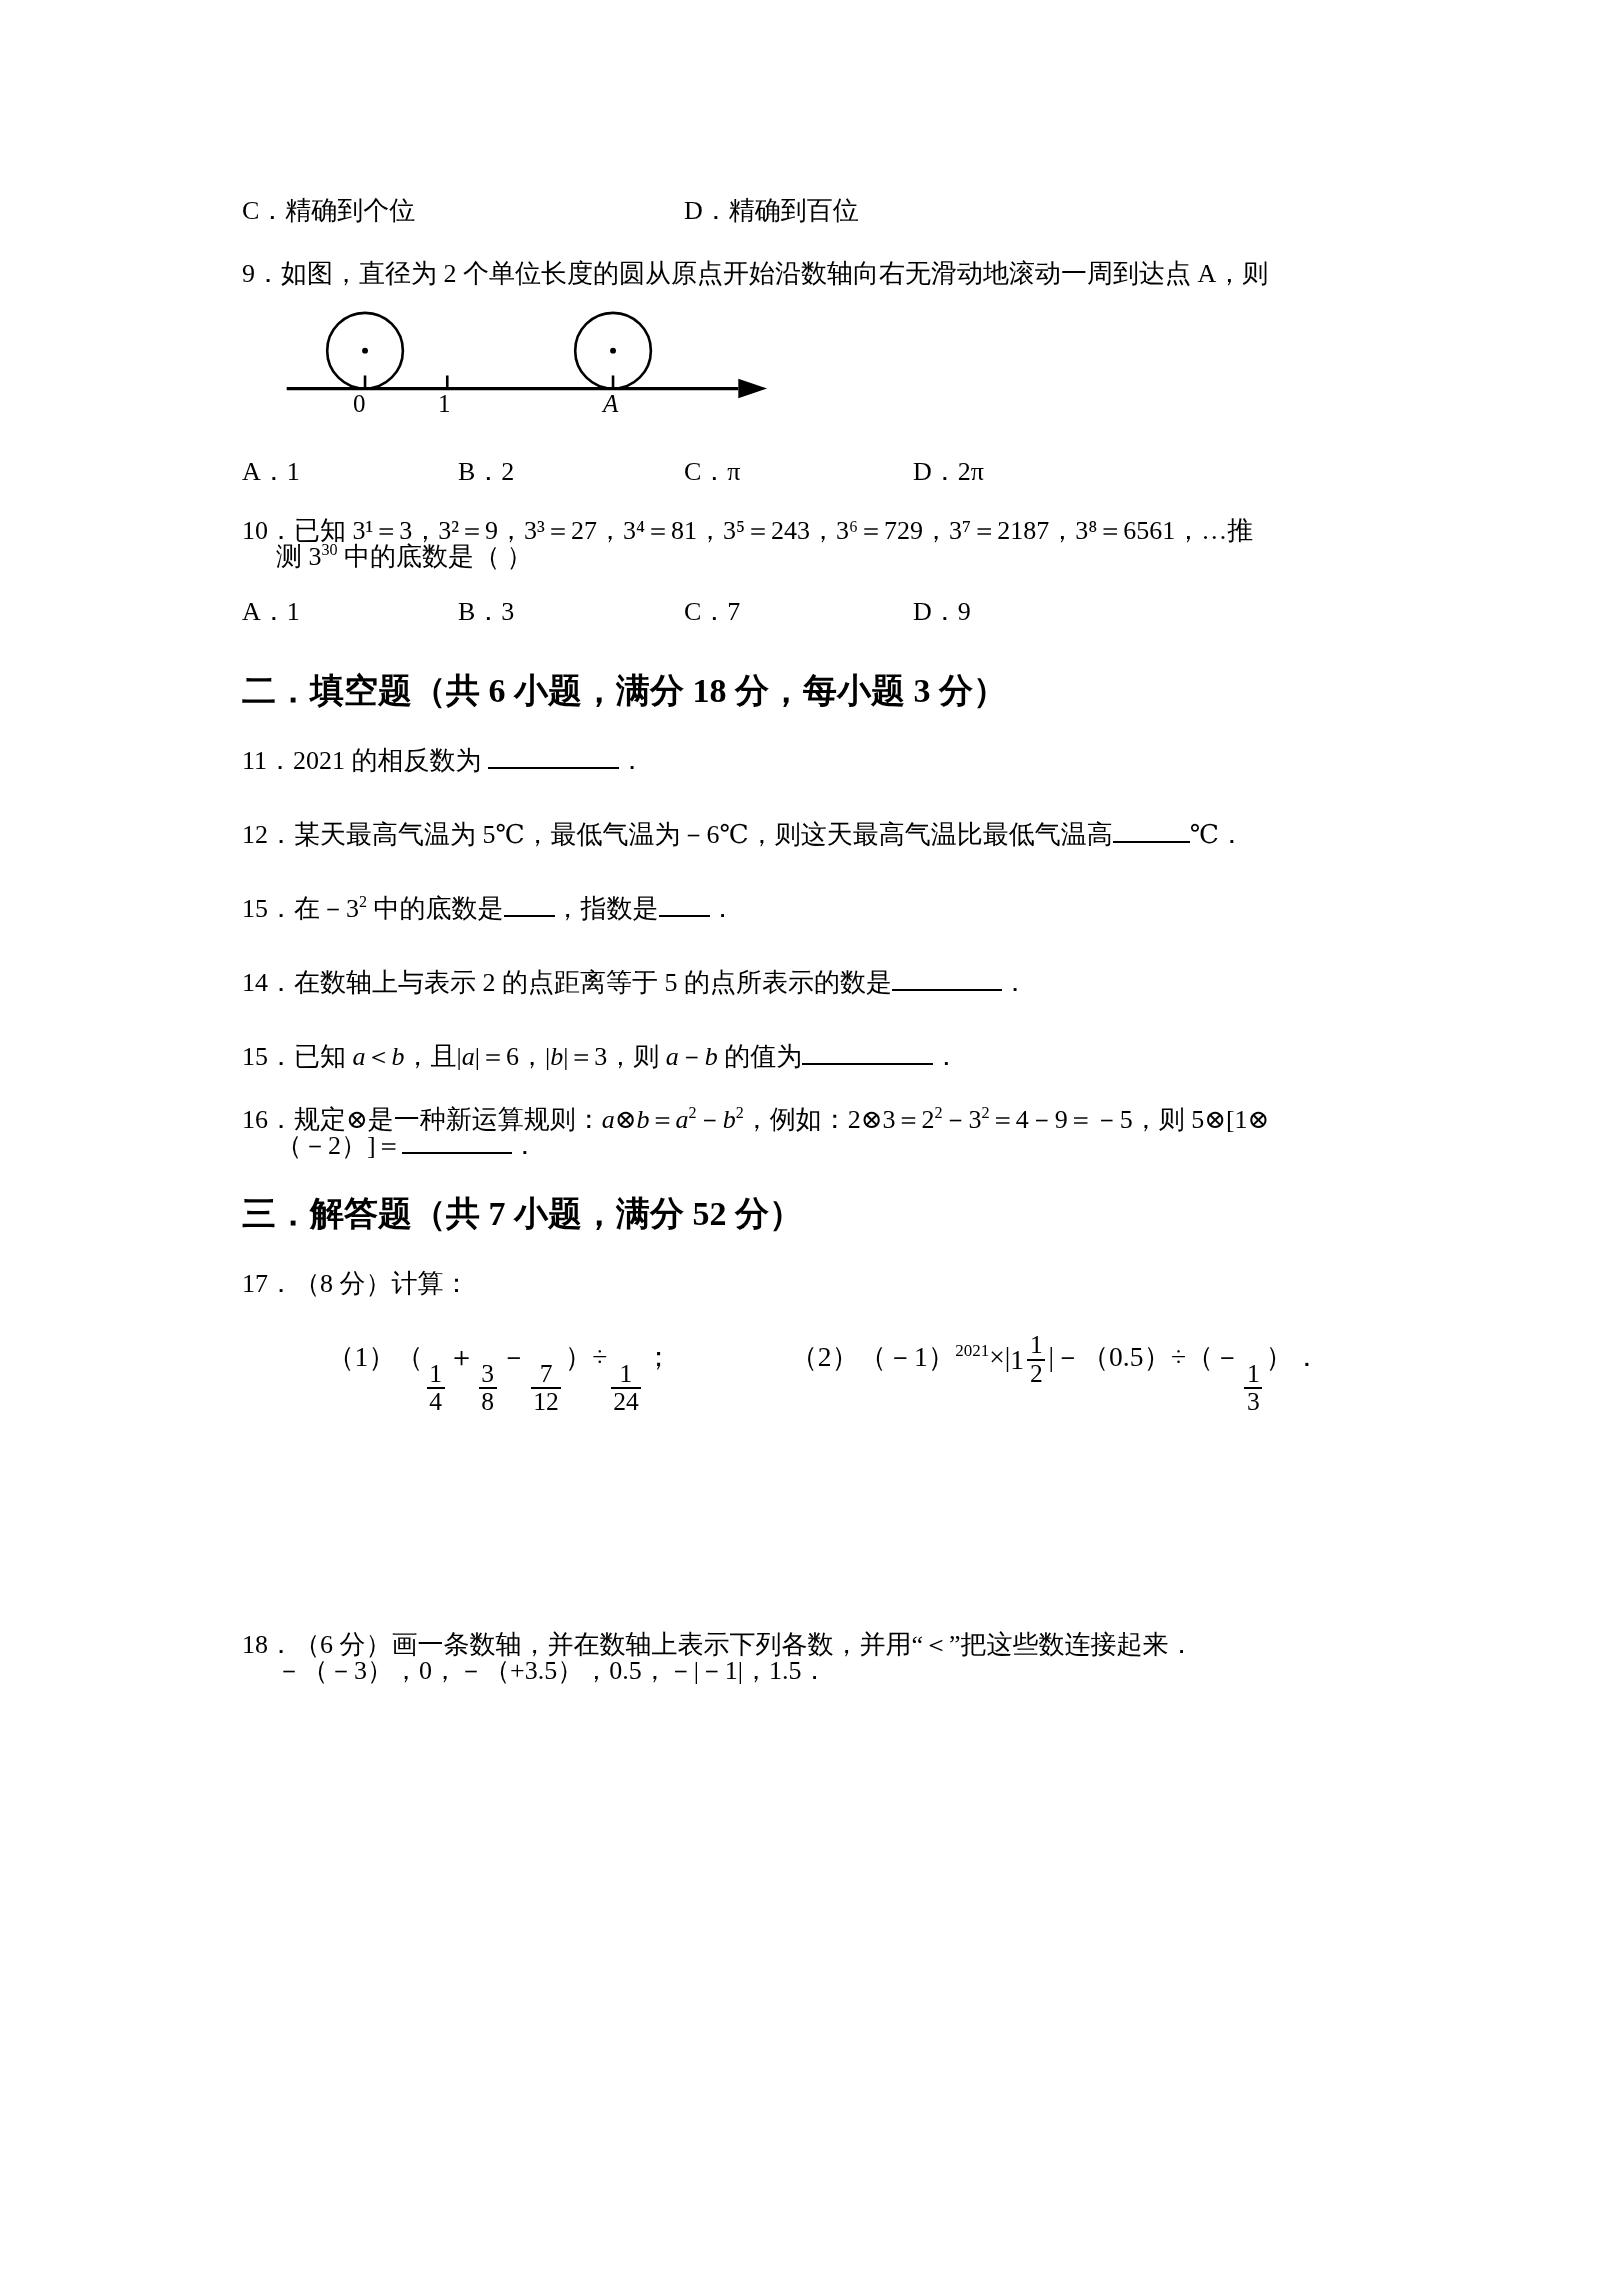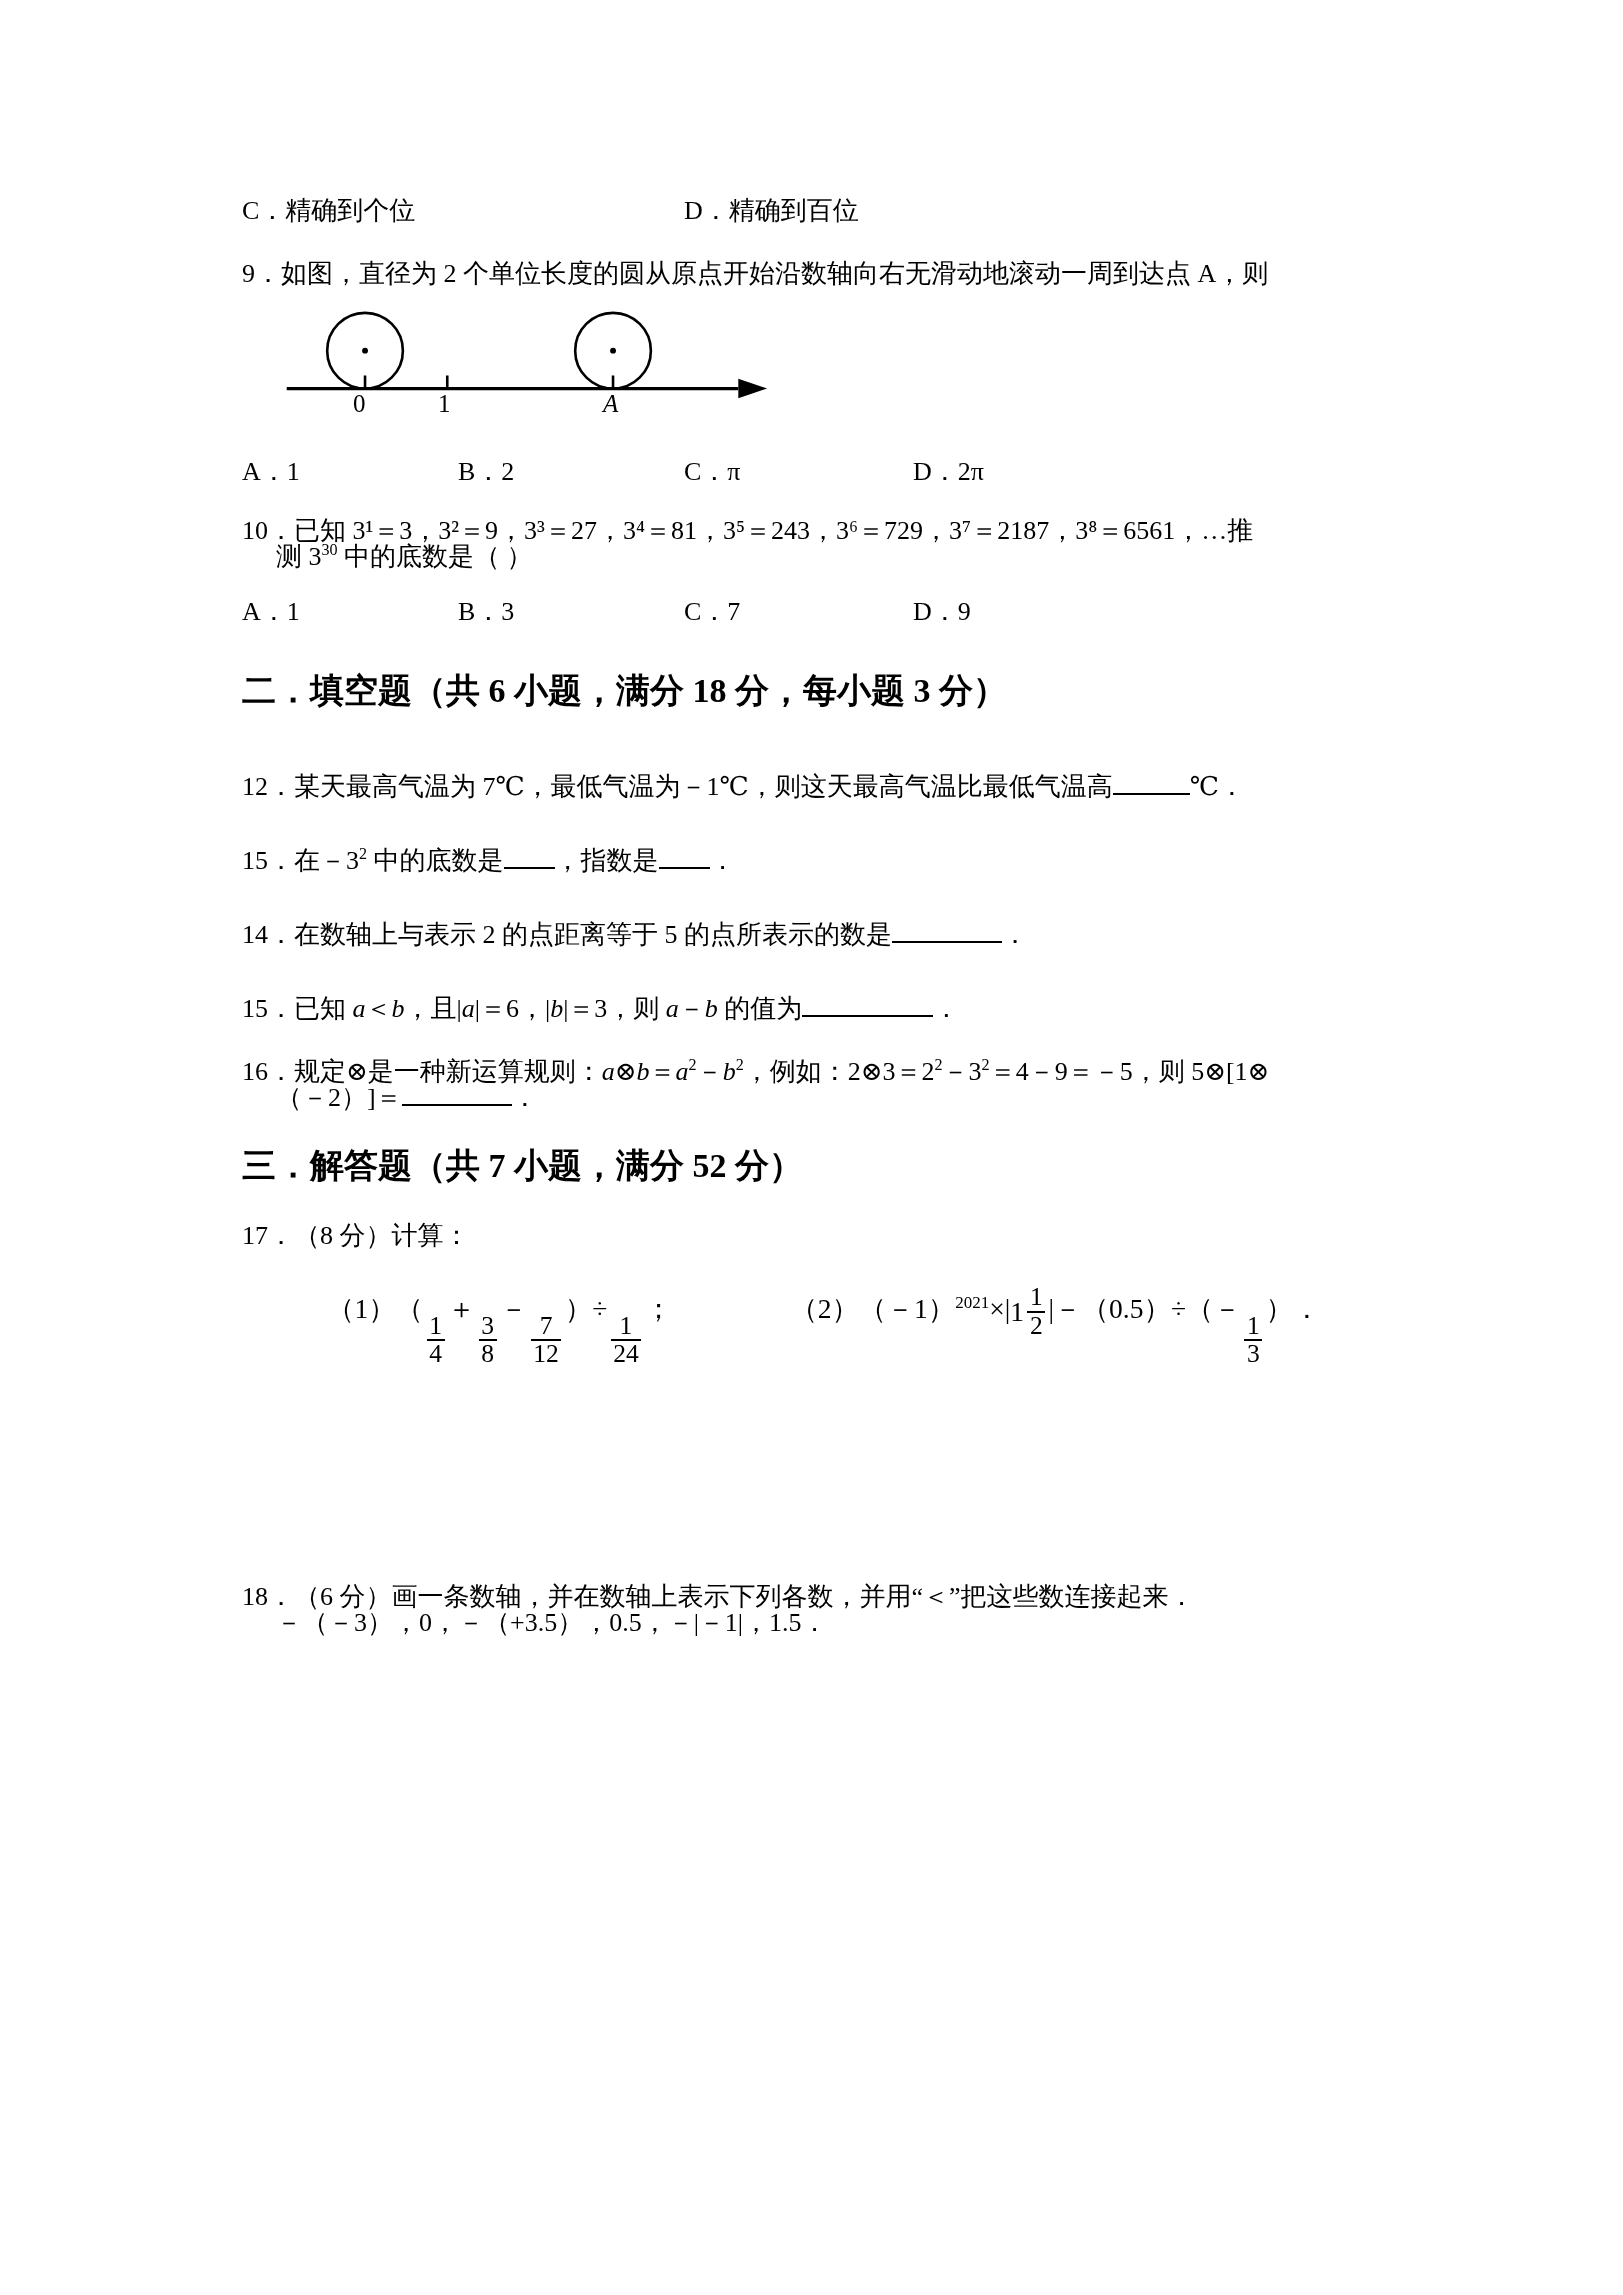--- a/index.html
+++ b/index.html
@@ -186,24 +186,25 @@
       <span class="opt-c">C．7</span>
       <span class="opt-d">D．9</span>
     </div>
 
     <div class="sp-48"></div>
 
     <div class="sect-head">二．填空题（共 6 小题，满分 18 分，每小题 3 分）</div>
 
     <div class="sp-34"></div>
 
-
-    <div class="sp-40"></div>
-
-    <div class="qblock line"><span>12．</span><span>某天最高气温为 7℃，最低气温为－1℃，则这天最高气温比最低气温高</span><span class="blank bl-md"></span><span>℃．</span></div>
+    <div class="qblock line"><span>11．</span><span>2021 的相反数为</span> <span class="blank bl-xl"></span><span>．</span></div>
+
+    <div class="sp-40"></div>
+
+    <div class="qblock line"><span>12．</span><span>某天最高气温为 5℃，最低气温为－6℃，则这天最高气温比最低气温高</span><span class="blank bl-md"></span><span>℃．</span></div>
 
     <div class="sp-40"></div>
 
     <div class="qblock line"><span>15．</span><span>在－3</span><sup>2</sup><span> 中的底数是</span><span class="blank bl-sm"></span><span>，指数是</span><span class="blank bl-sm"></span><span>．</span></div>
 
     <div class="sp-40"></div>
 
     <div class="qblock line"><span>14．</span><span>在数轴上与表示 2 的点距离等于 5 的点所表示的数是</span><span class="blank bl-lg"></span><span>．</span></div>
 
     <div class="sp-40"></div>

